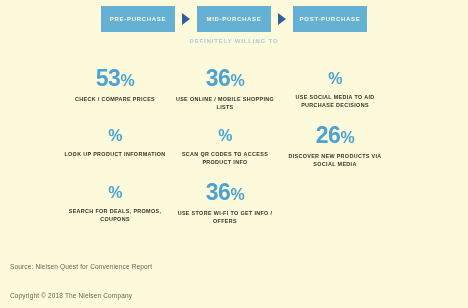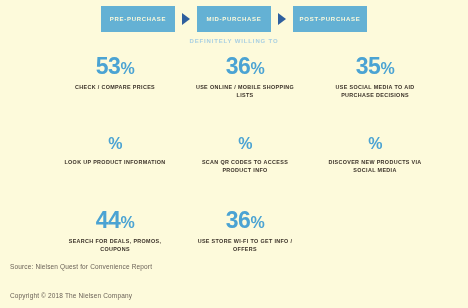--- a/index.html
+++ b/index.html
@@ -74,29 +74,28 @@
     color: #a8cfe2;
     font-size: 6px;
     font-weight: bold;
     letter-spacing: 0.85px;
     font-family: "Liberation Sans", sans-serif;
   }
 
   
   .stats-grid {
     position: absolute;
-    top: 52px;
+    top: 64px;
     left: 60px;
     width: 330px;
     display: grid;
     grid-template-columns: 110px 110px 110px;
     grid-auto-rows: 57px;
     column-gap: 0px;
     row-gap: 0px;
-    gap: 20px;
   }
   .stat-cell {
     display: flex;
     flex-direction: column;
     align-items: center;
     justify-content: flex-start;
     padding-top: 2px;
     box-sizing: border-box;
   }
   .stat-cell.empty { visibility: hidden; }
@@ -180,21 +179,20 @@
     <div class="stat-cell">
       <div class="stat-value">
         <span>36</span>
           <span class="pct">%</span>
       </div>
       <div class="stat-label">USE ONLINE / MOBILE SHOPPING LISTS</div>
     </div>
 
     <div class="stat-cell">
       <div class="stat-value">
-        <span>35</span>
           <span class="pct">%</span>
       </div>
       <div class="stat-label">USE SOCIAL MEDIA TO AID PURCHASE DECISIONS</div>
     </div>
 
     <div class="stat-cell">
       <div class="stat-value">
           <span class="pct">%</span>
       </div>
       <div class="stat-label">LOOK UP PRODUCT INFORMATION</div>
@@ -202,28 +200,28 @@
 
     <div class="stat-cell">
       <div class="stat-value">
           <span class="pct">%</span>
       </div>
       <div class="stat-label">SCAN QR CODES TO ACCESS PRODUCT INFO</div>
     </div>
 
     <div class="stat-cell">
       <div class="stat-value">
+        <span>26</span>
           <span class="pct">%</span>
       </div>
       <div class="stat-label">DISCOVER NEW PRODUCTS VIA SOCIAL MEDIA</div>
     </div>
 
     <div class="stat-cell">
       <div class="stat-value">
-        <span>44</span>
           <span class="pct">%</span>
       </div>
       <div class="stat-label">SEARCH FOR DEALS, PROMOS, COUPONS</div>
     </div>
 
     <div class="stat-cell">
       <div class="stat-value">
         <span>36</span>
           <span class="pct">%</span>
       </div>

